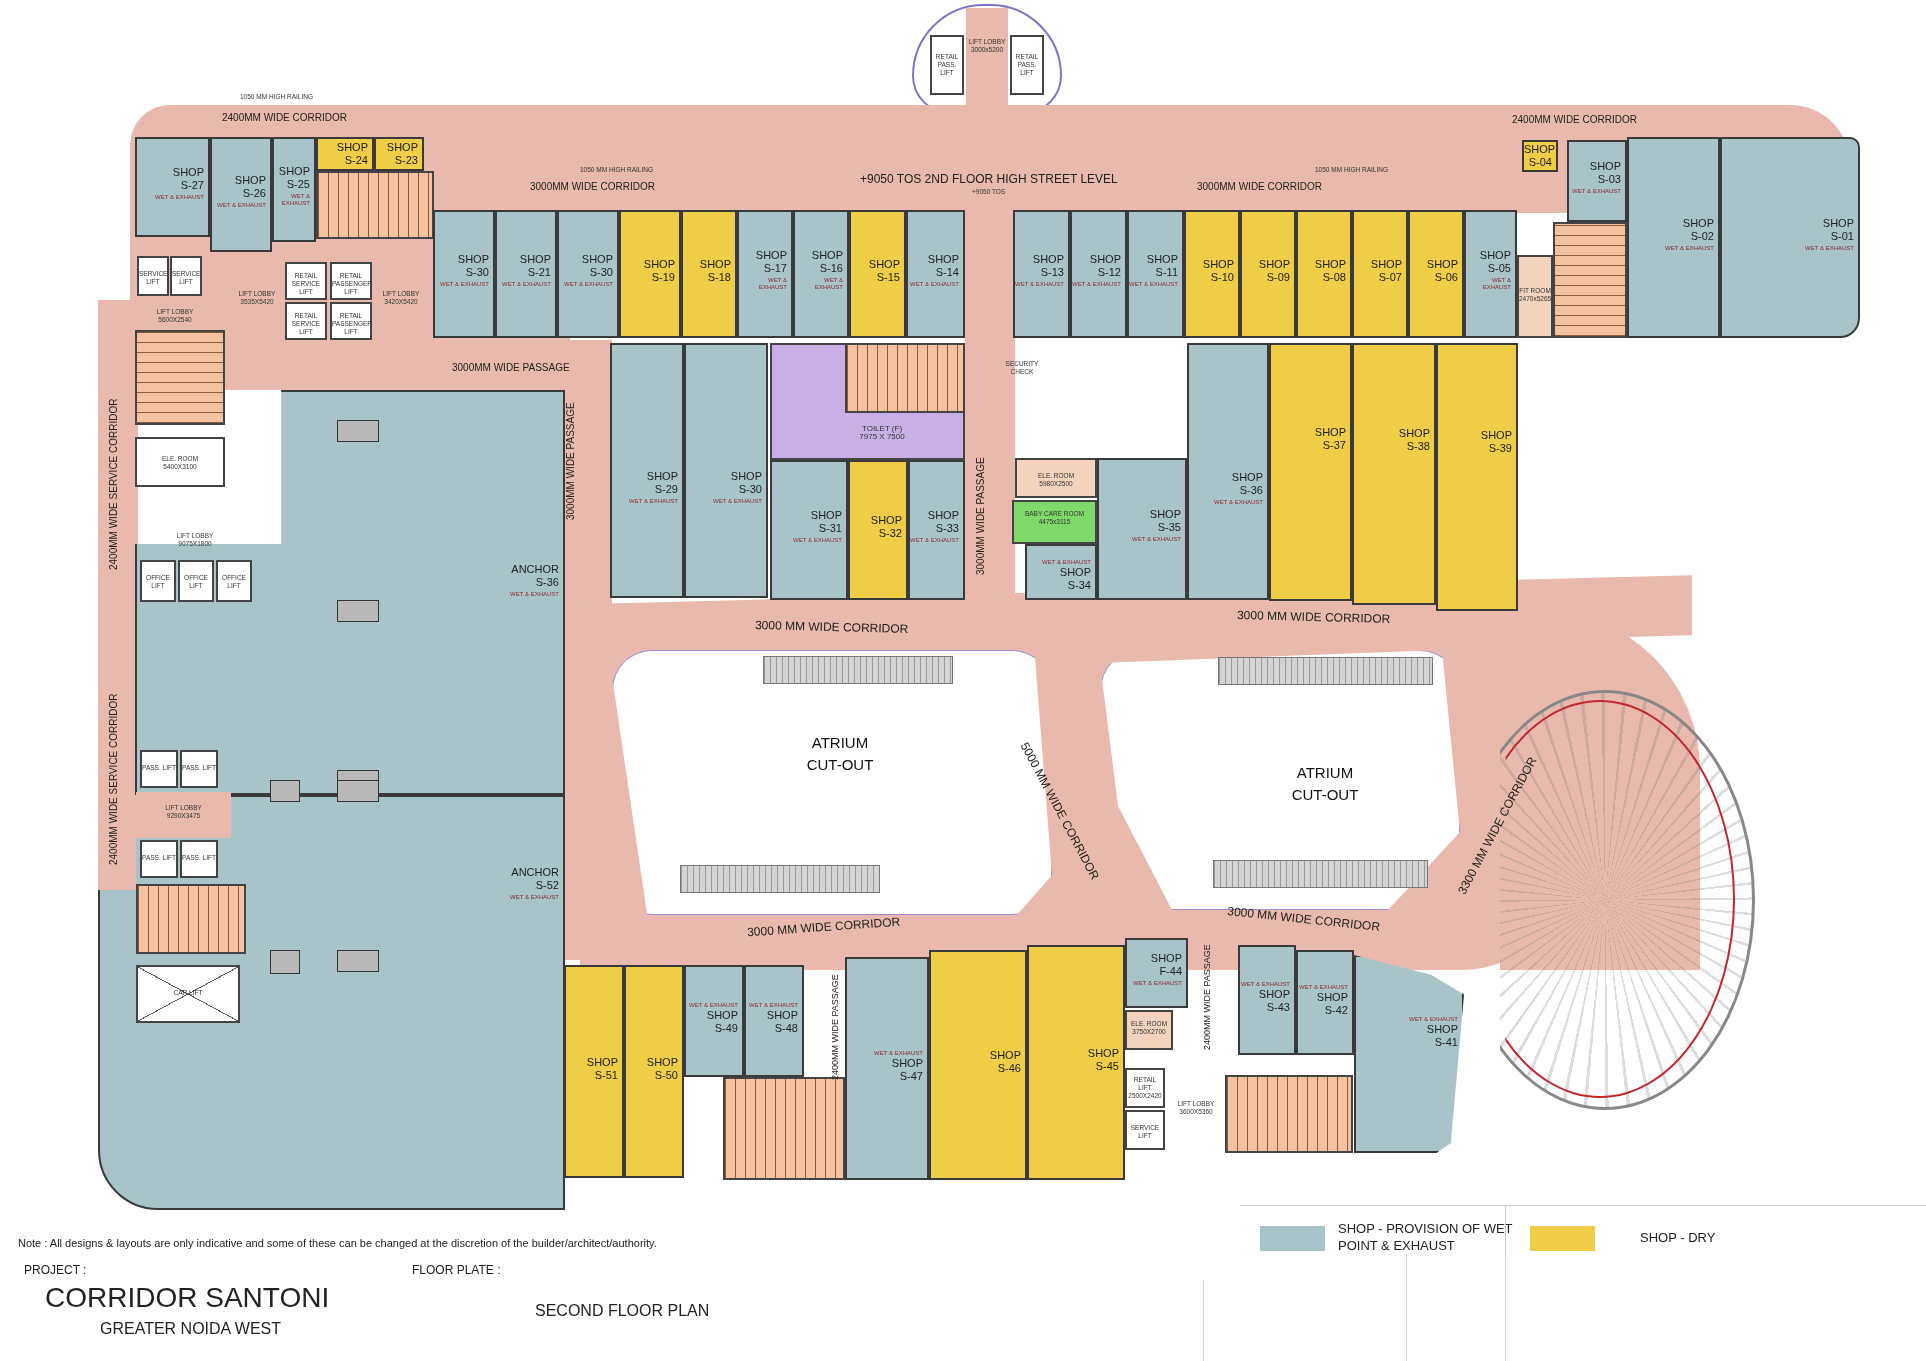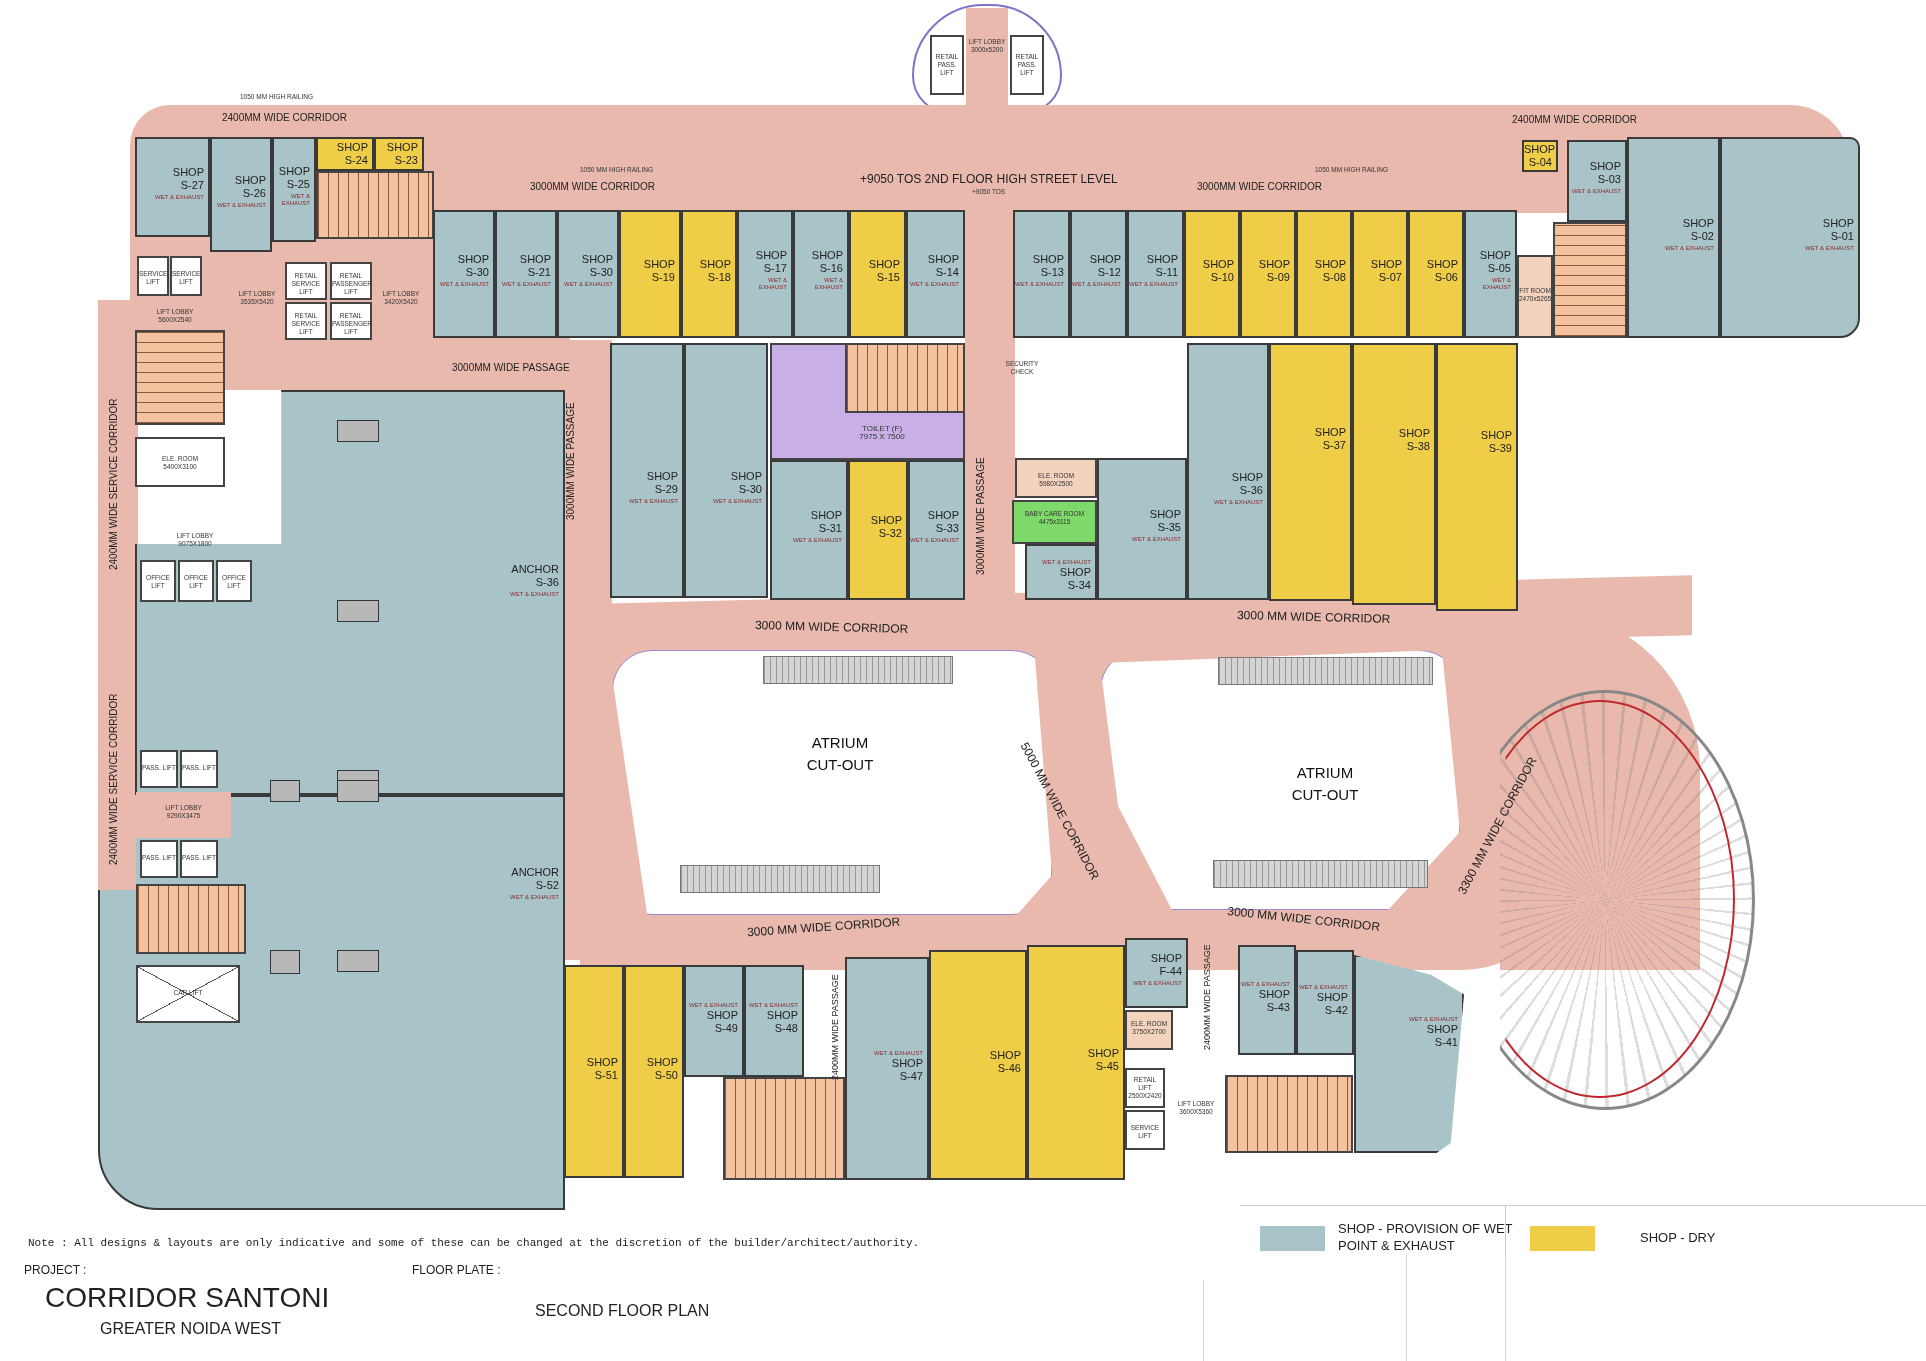--- a/index.html
+++ b/index.html
@@ -489,21 +489,21 @@
 </div>
 
 <div class="abs" style="left:1240px;top:1205px;width:686px;height:60px;border-top:1px solid #ccc;">
   <div class="legend-sw" style="left:20px;top:20px;width:65px;height:25px;background:#a9c4c8;"></div>
   <div class="lbl" style="left:98px;top:14px;font-size:13px;line-height:17px;"><span>SHOP - PROVISION OF WET</span><br><span>POINT &amp; EXHAUST</span></div>
   <div class="abs" style="left:265px;top:0;width:1px;height:60px;background:#ccc;"></div>
   <div class="legend-sw" style="left:290px;top:20px;width:65px;height:25px;background:#f0cd47;"></div>
   <div class="lbl" style="left:400px;top:24px;font-size:13px;">SHOP - DRY</div>
 </div>
 
-<div class="lbl" style="left:28px;top:1237px;font-size:11px;font-family:Liberation Mono, monospace;">Note : All designs &amp; layouts are only indicative and some of these can be changed at the discretion of the builder/architect/authority.</div>
+<div class="lbl" style="left:18px;top:1237px;font-size:11px;">Note : All designs &amp; layouts are only indicative and some of these can be changed at the discretion of the builder/architect/authority.</div>
 <div class="lbl" style="left:24px;top:1263px;font-size:12px;">PROJECT :</div>
 <div class="lbl" style="left:45px;top:1282px;font-size:28px;letter-spacing:0px;">CORRIDOR SANTONI</div>
 <div class="lbl" style="left:100px;top:1320px;font-size:16px;">GREATER NOIDA WEST</div>
 <div class="lbl" style="left:412px;top:1263px;font-size:12px;">FLOOR PLATE :</div>
 <div class="lbl" style="left:535px;top:1302px;font-size:16px;">SECOND FLOOR PLAN</div>
 <div class="tb-line" style="left:1203px;top:1280px;width:1px;height:81px;"></div>
 <div class="tb-line" style="left:1406px;top:1255px;width:1px;height:106px;"></div>
 <div class="tb-line" style="left:1505px;top:1255px;width:1px;height:106px;"></div>
 
 </body></html>

